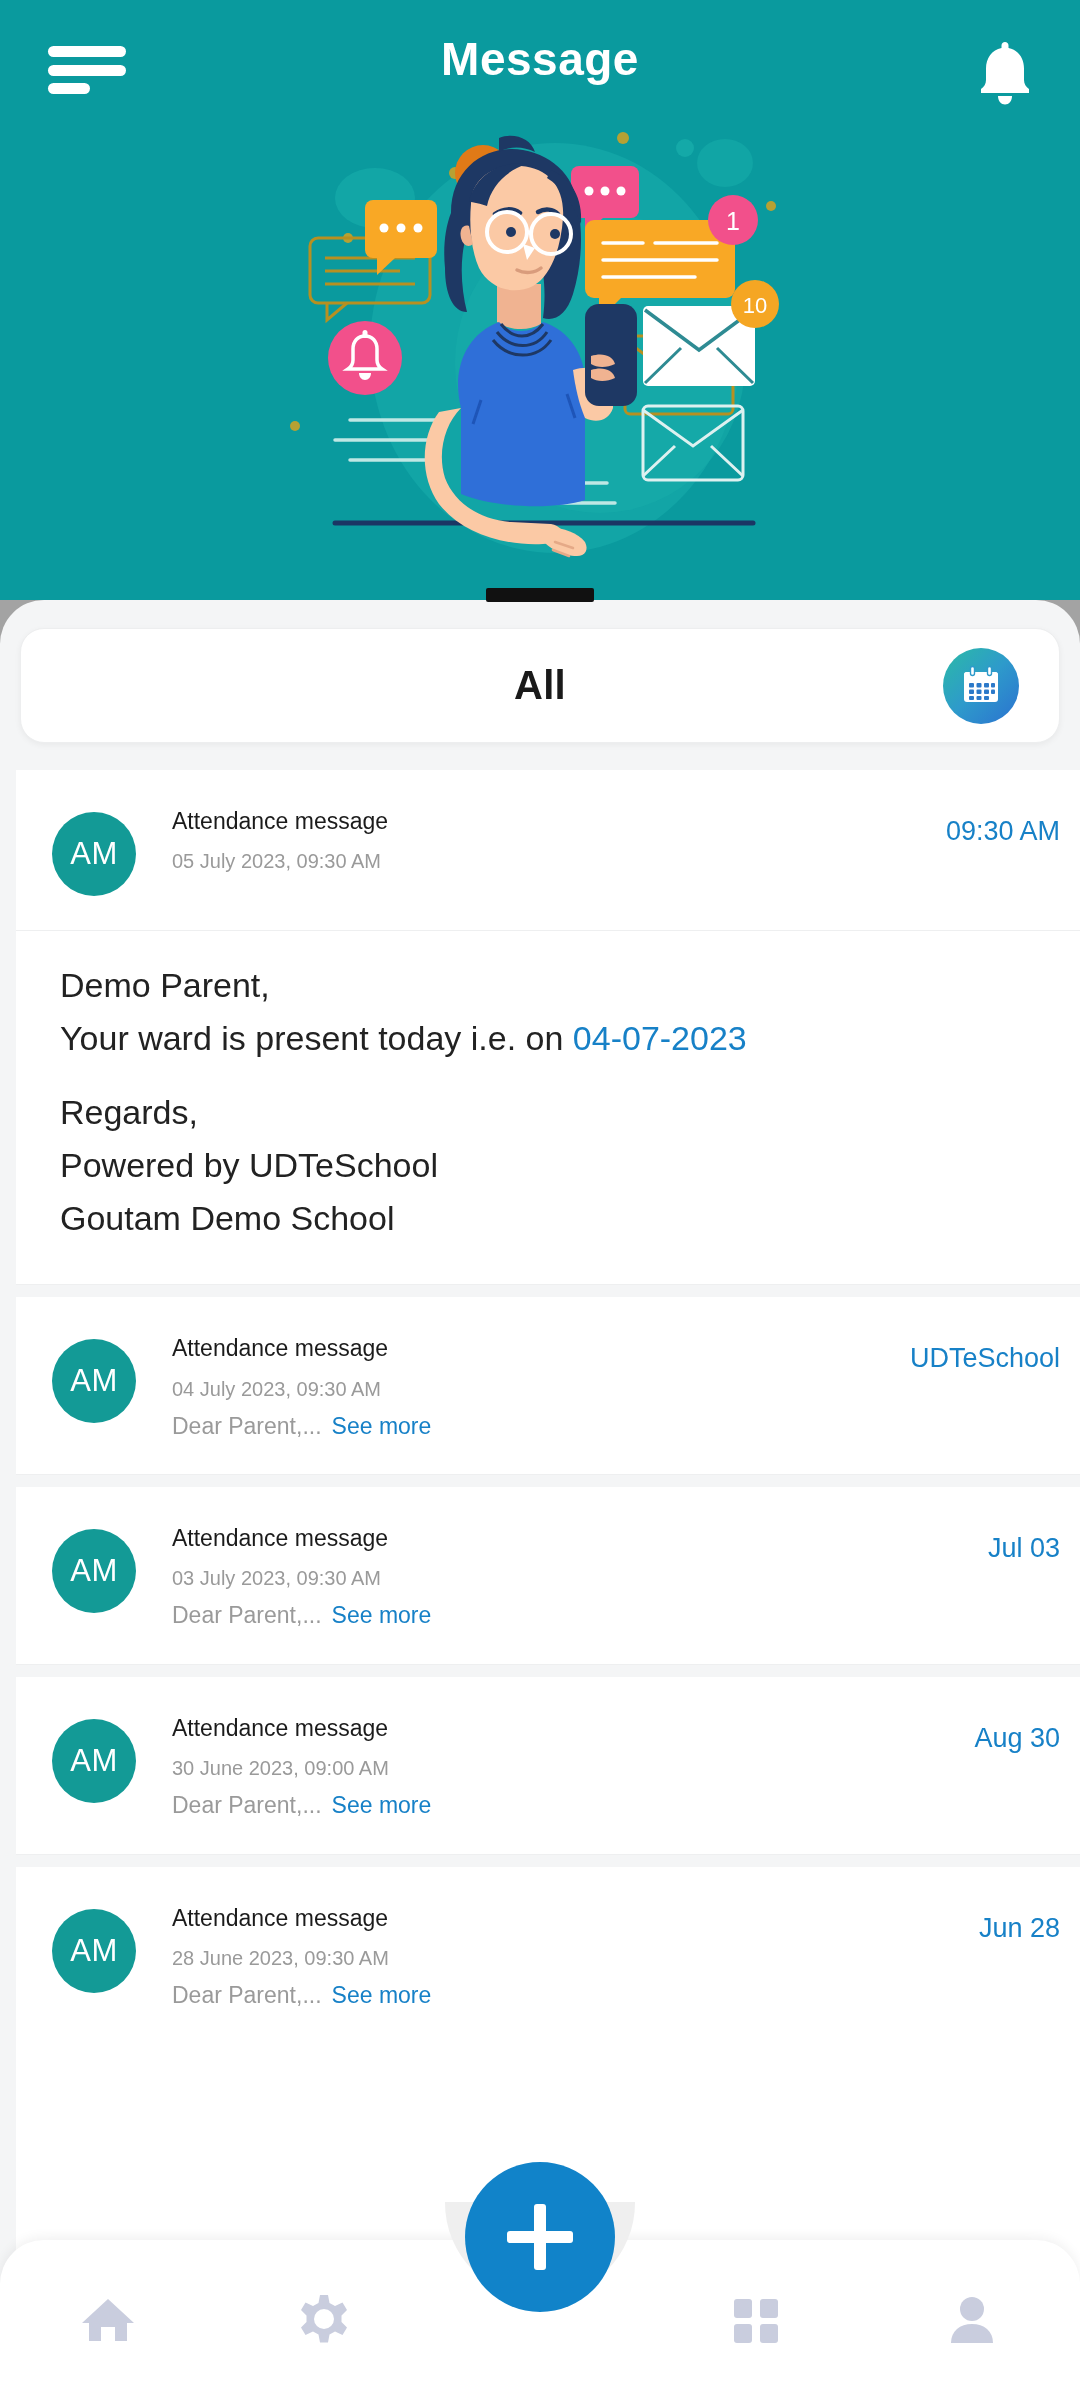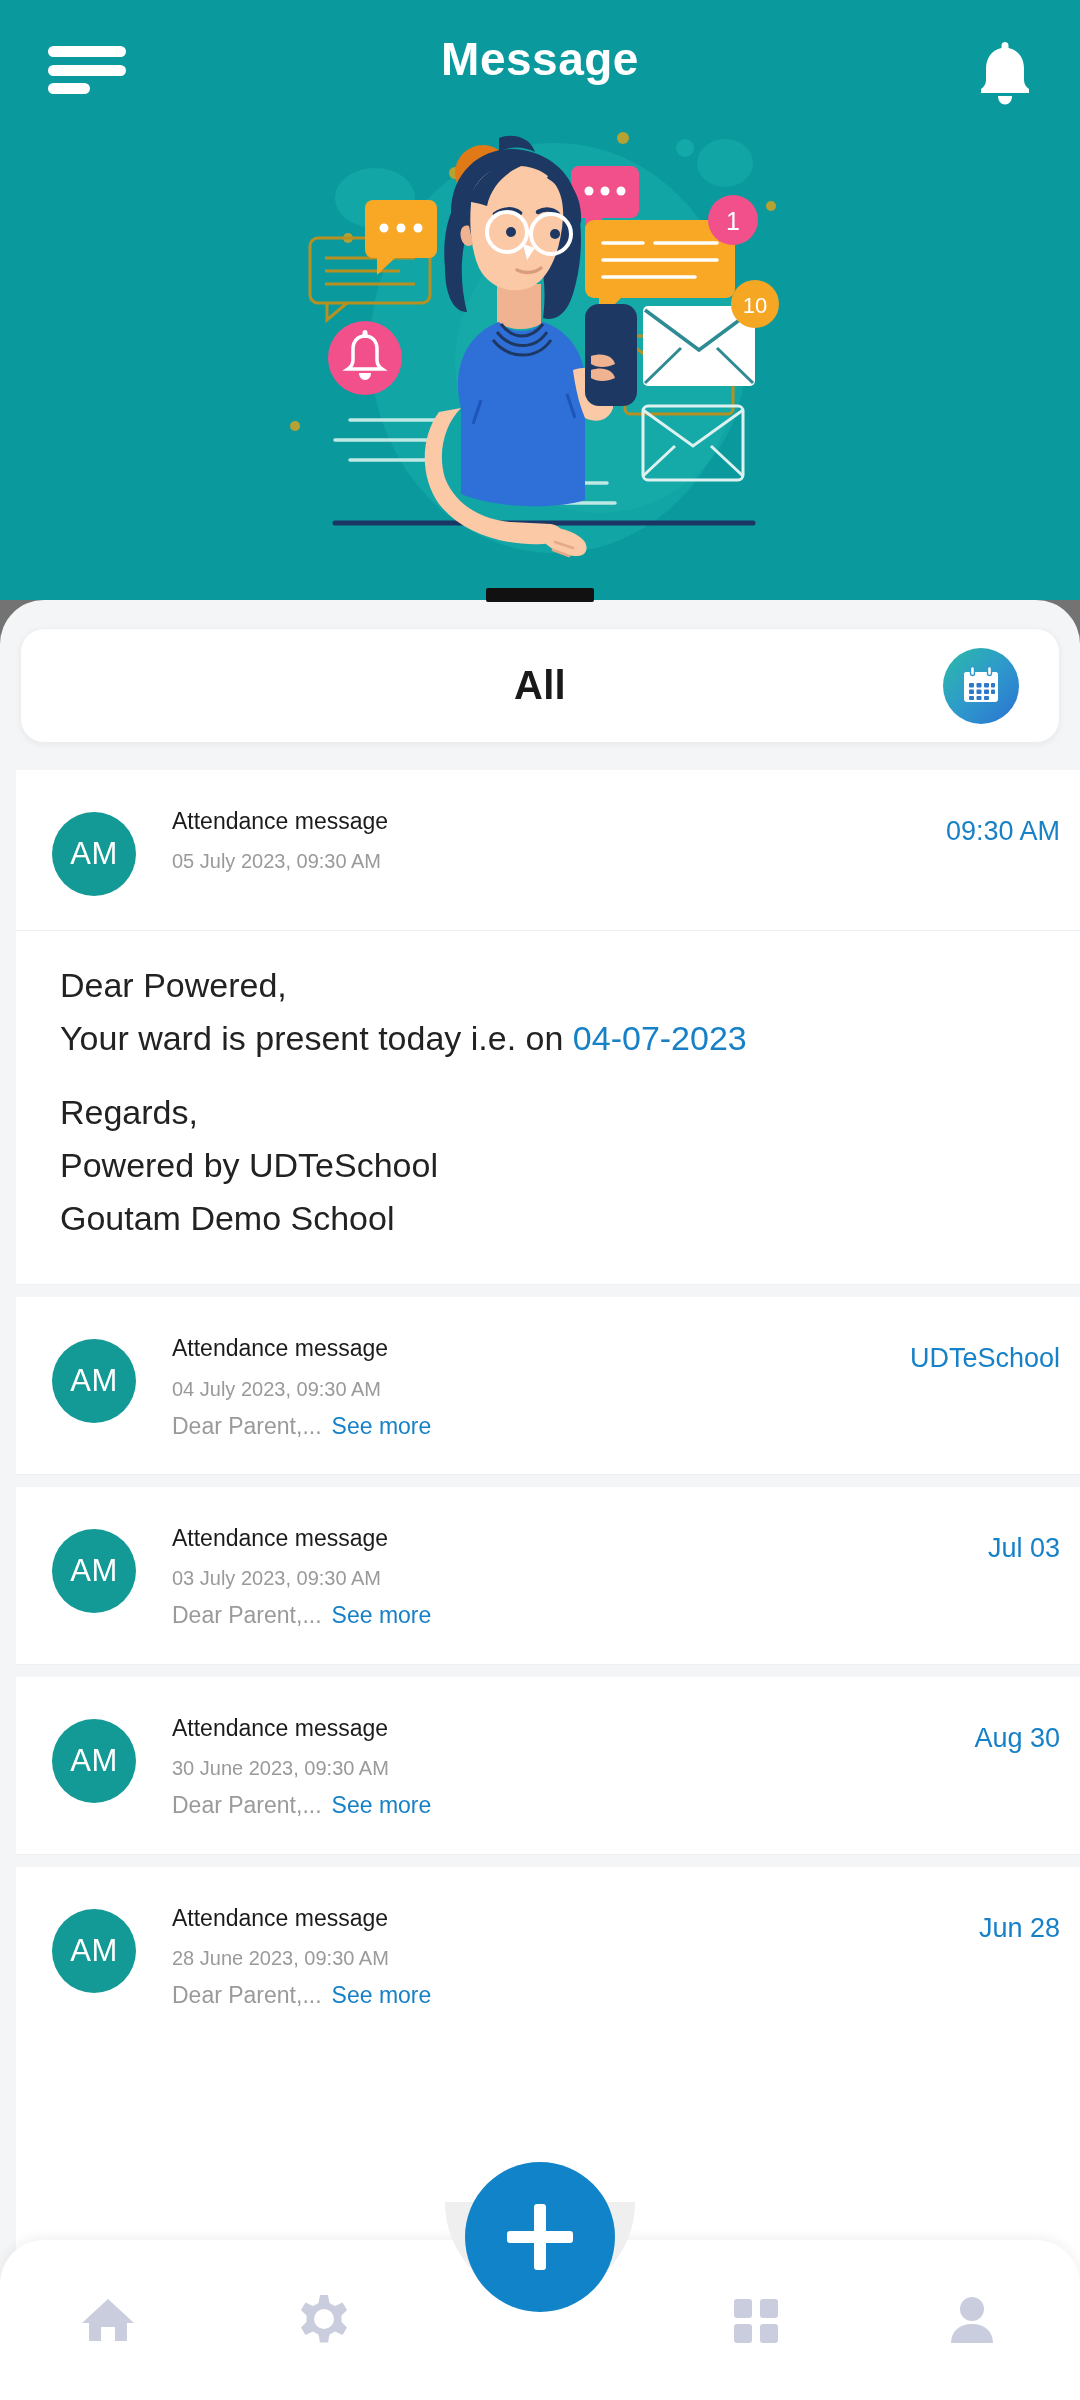--- a/index.html
+++ b/index.html
@@ -5,21 +5,21 @@
   * { margin:0; padding:0; box-sizing:border-box; }
   html, body {
     width:1080px; height:2400px;
     font-family:"Liberation Sans", sans-serif;
     background:#ffffff;
     overflow:hidden;
   }
   #app {
     position:relative;
     width:1080px; height:2400px;
-    background:#737373;
+    background:#a3a3a3;
     overflow:hidden;
   }
 
   
   .hero {
     position:absolute; left:0; top:0;
     width:1080px; height:600px;
     background:#0A9A9E;
   }
   .hero-bar {
@@ -401,21 +401,21 @@
         <div class="row-head">
           <div class="avatar">AM</div>
           <div class="rtext">
             <div class="rtitle">Attendance message</div>
             <div class="rdate">05 July 2023, 09:30 AM</div>
           </div>
           <div class="rtime">09:30 AM</div>
         </div>
         <div class="divider"></div>
         <div class="body">
-          <p>Dear Powered,</p>
+          <p>Demo Parent,</p>
           <p><span>Your ward is present today i.e. on </span><span class="blue">04-07-2023</span></p>
           <p class="blk">Regards,</p>
           <p>Powered by UDTeSchool</p>
           <p>Goutam Demo School</p>
         </div>
       </div>
 
       <div class="spacer"></div>
 
       <div class="row">
@@ -444,21 +444,21 @@
         </div>
       </div>
 
       <div class="spacer"></div>
 
       <div class="row">
         <div class="row-head">
           <div class="avatar">AM</div>
           <div class="rtext">
             <div class="rtitle">Attendance message</div>
-            <div class="rdate">30 June 2023, 09:30 AM</div>
+            <div class="rdate">30 June 2023, 09:00 AM</div>
             <div class="rprev"><span>Dear Parent,...</span><span class="seemore">See more</span></div>
           </div>
           <div class="rtime">Aug 30</div>
         </div>
       </div>
 
       <div class="spacer"></div>
 
       <div class="row gap">
         <div class="row-head">

